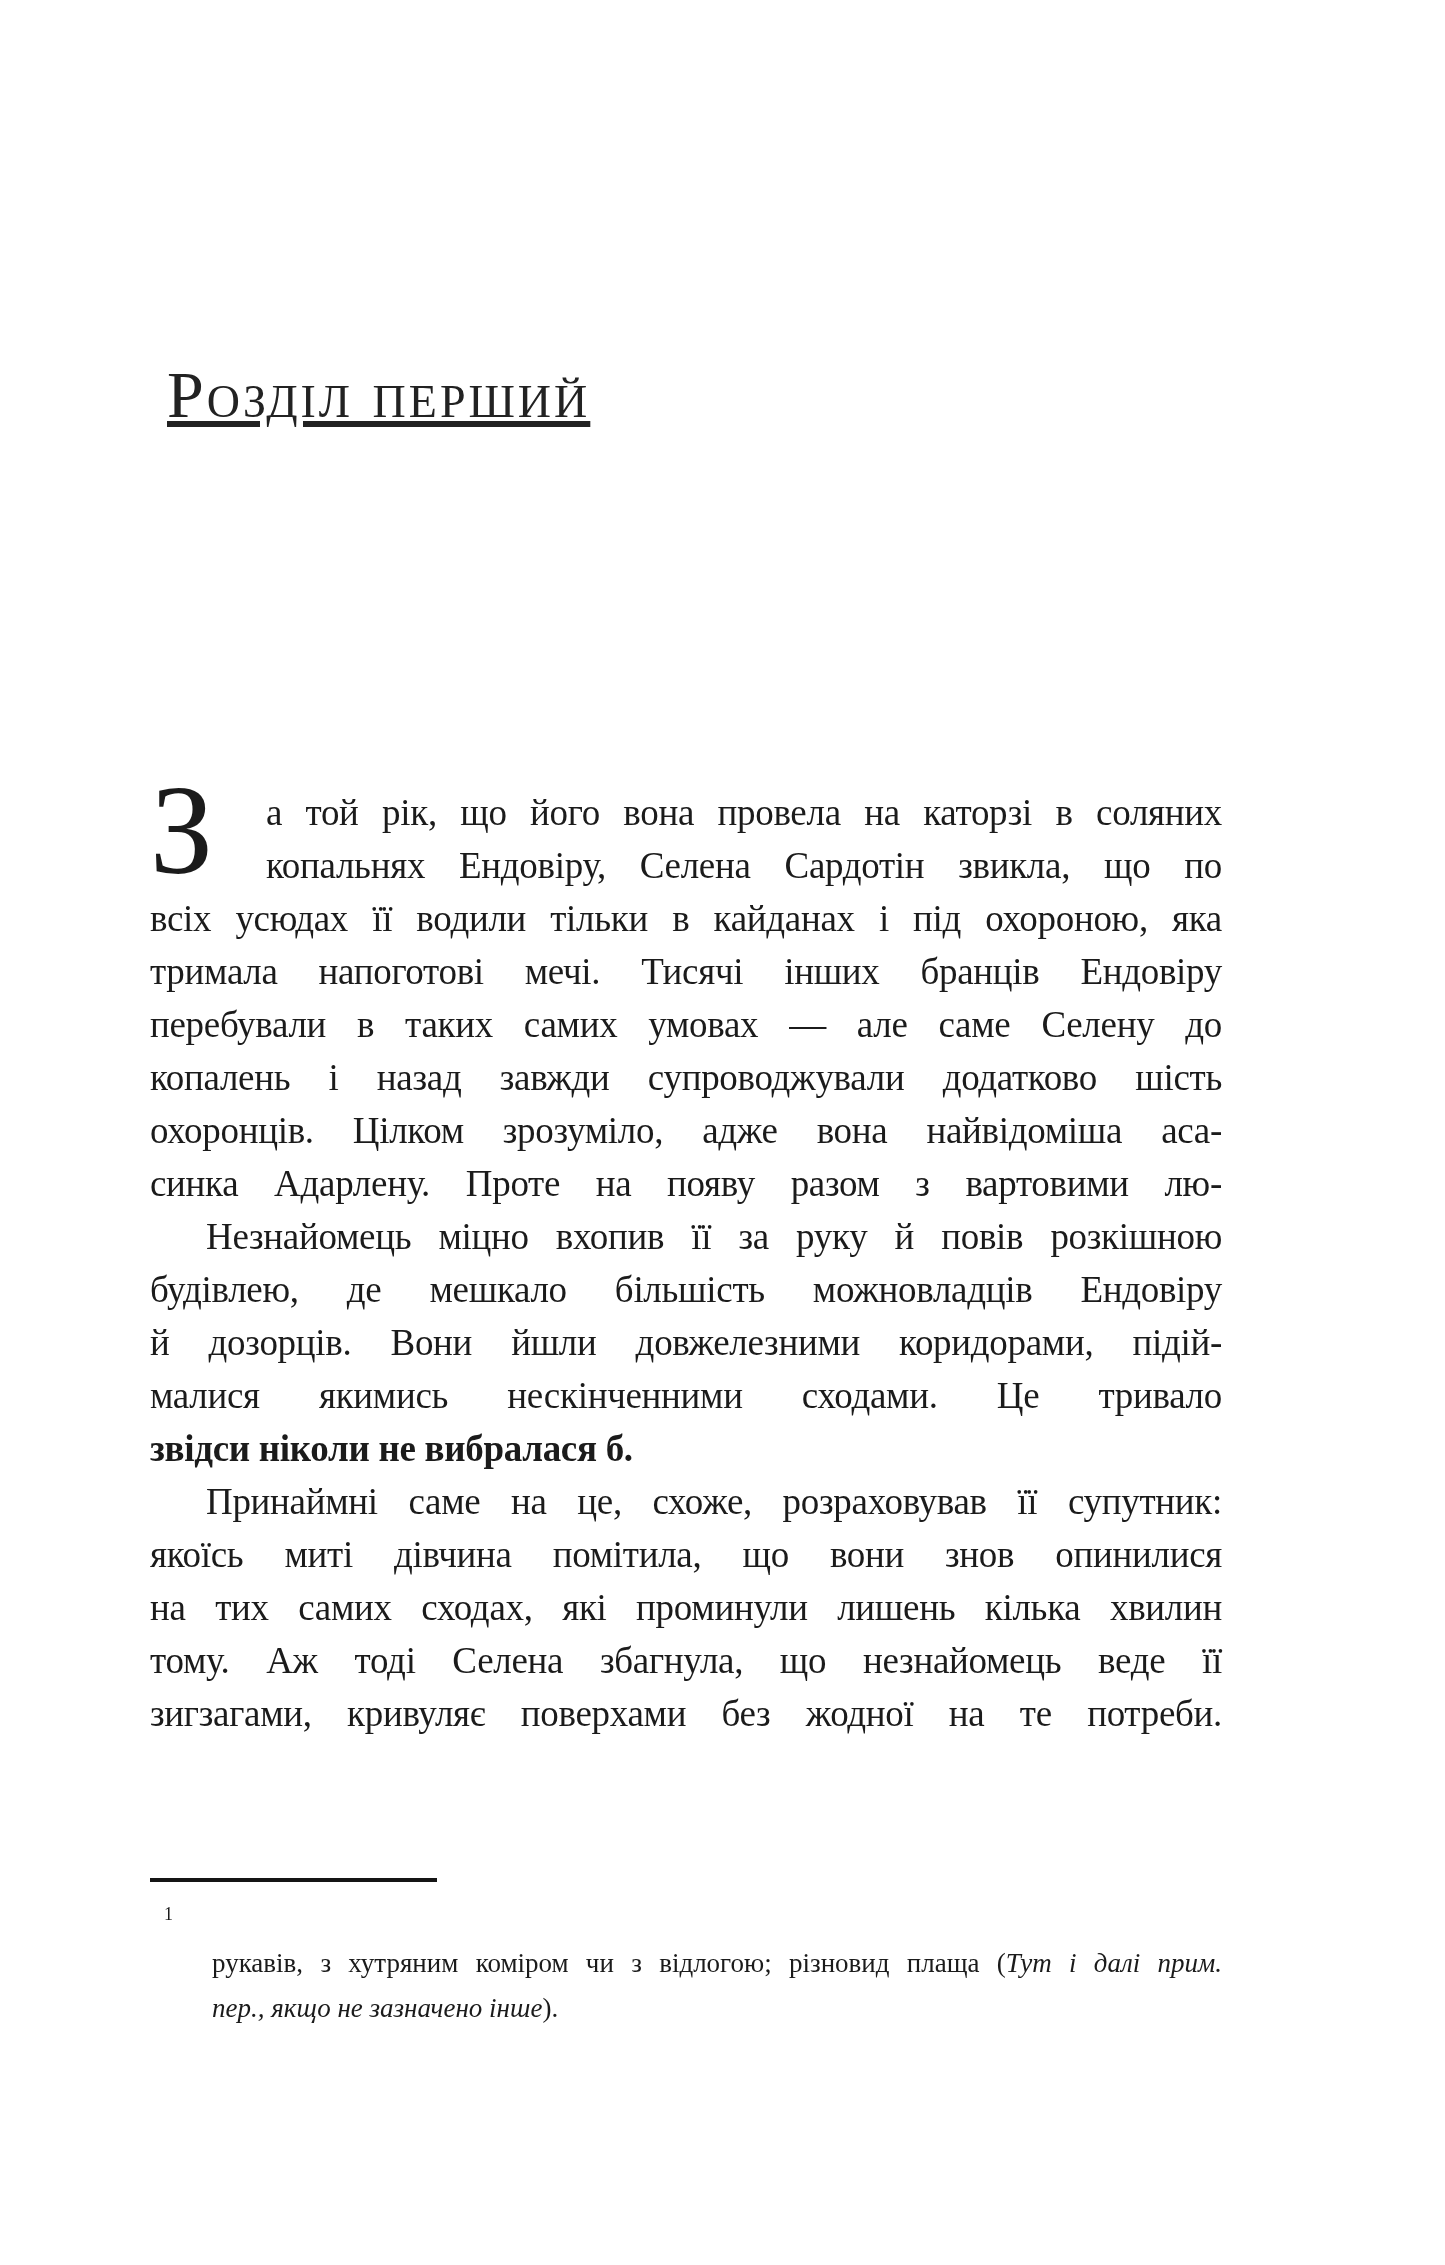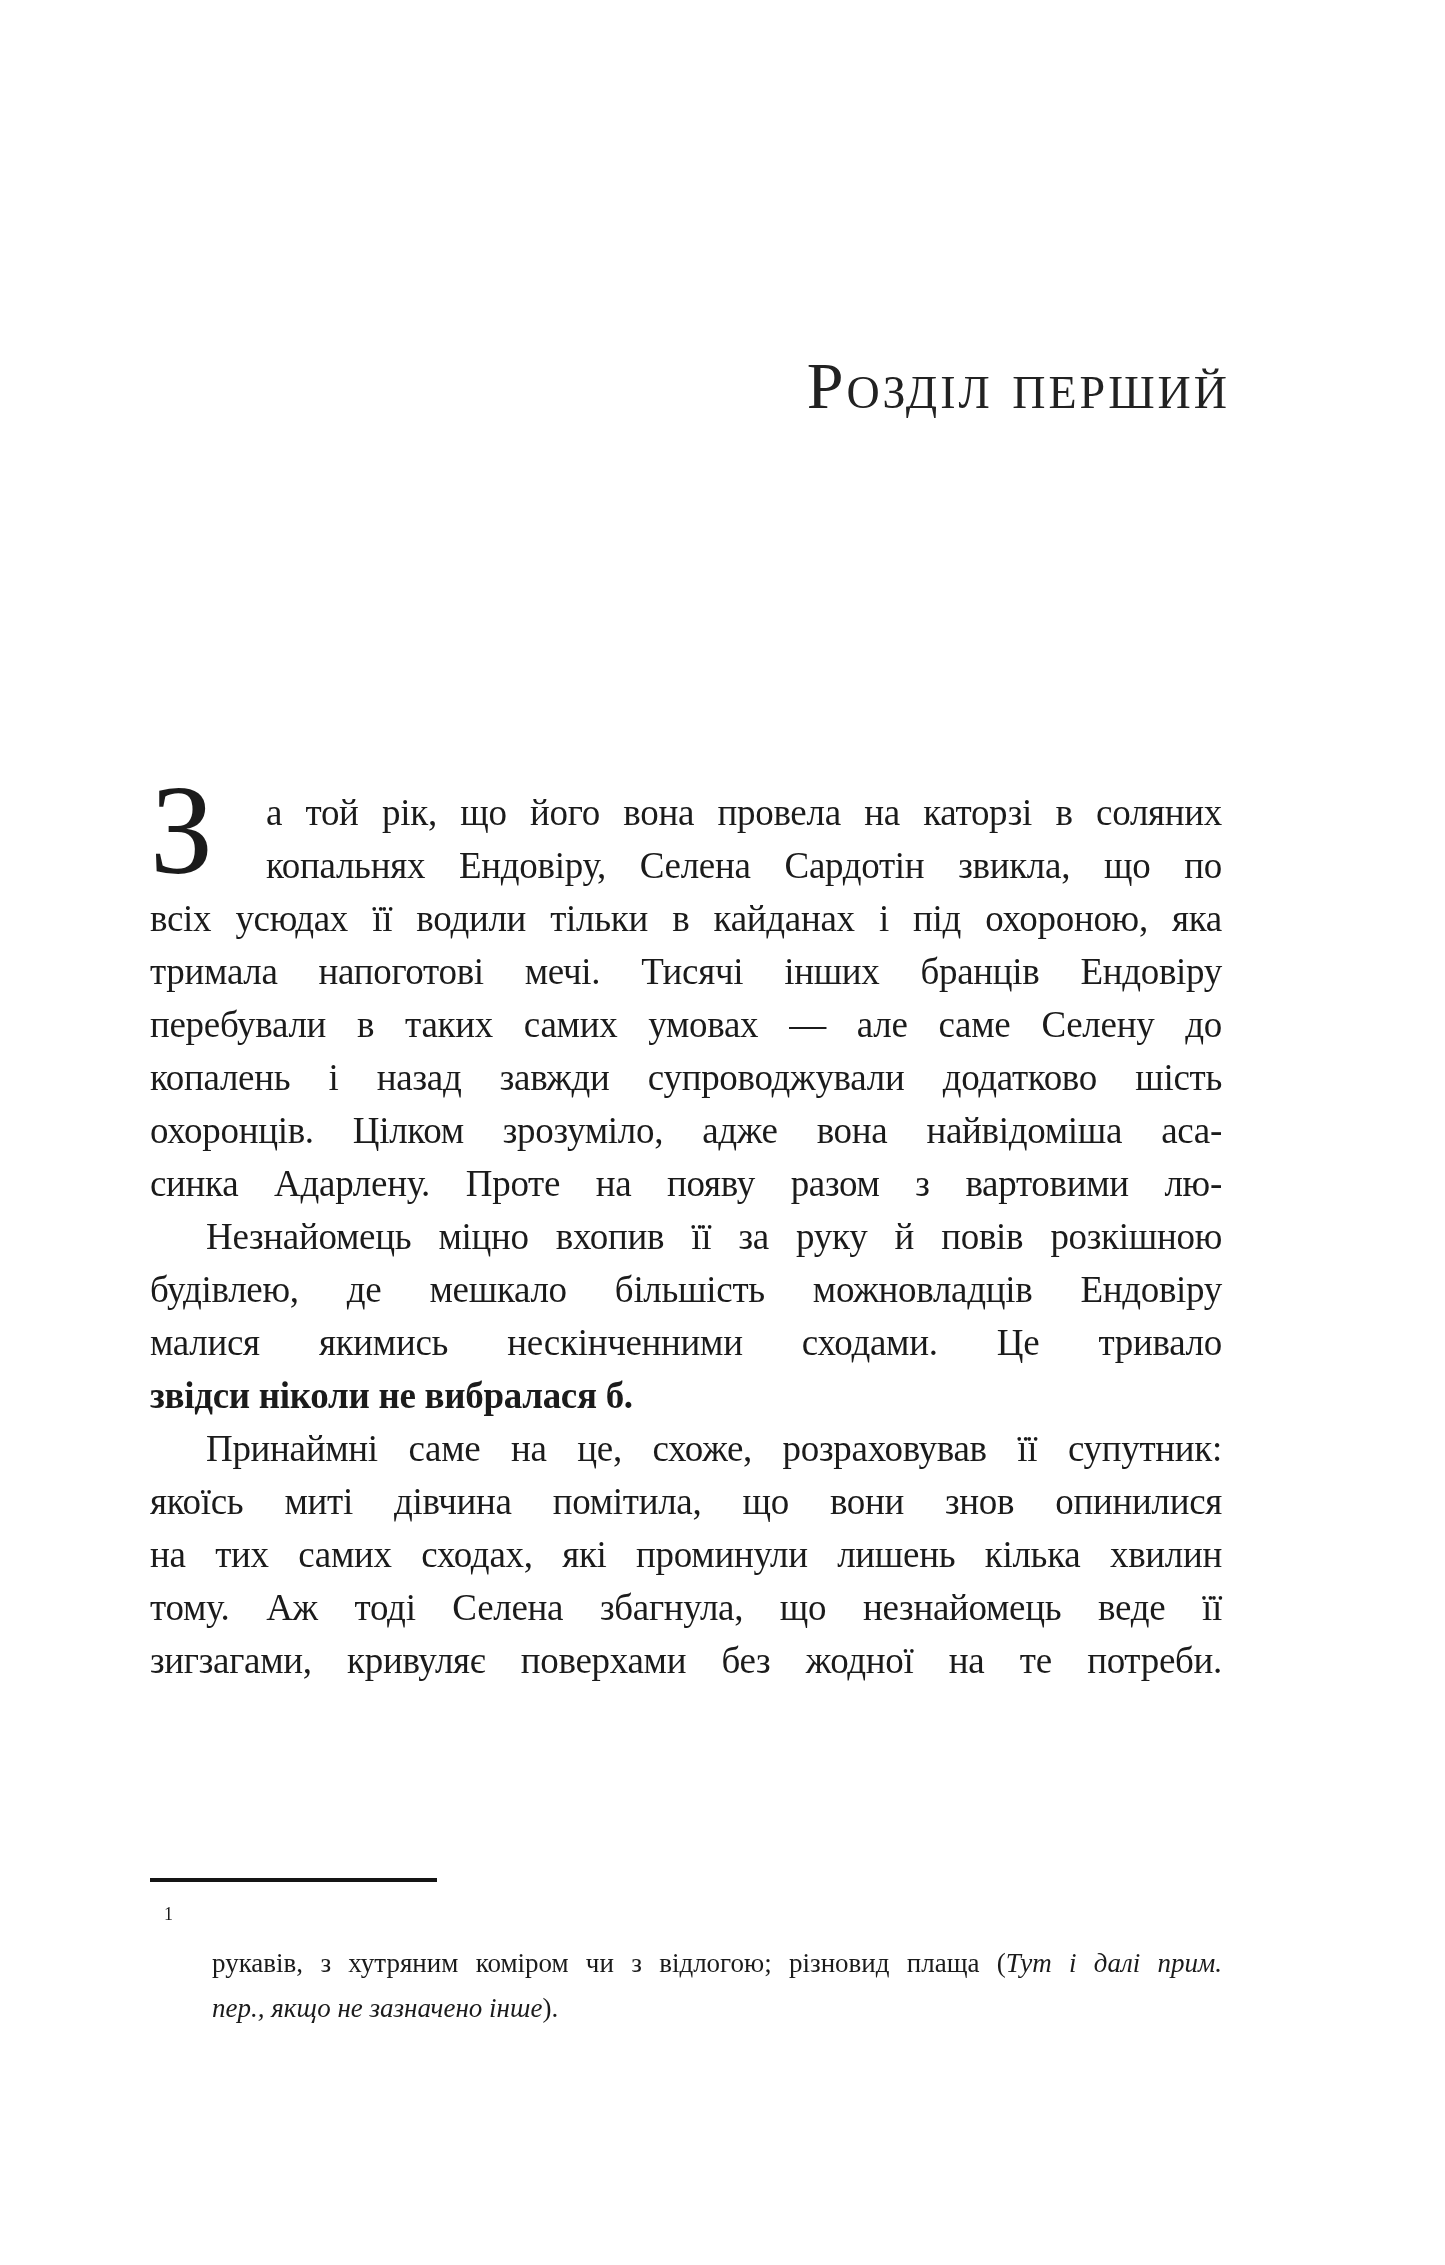--- a/index.html
+++ b/index.html
@@ -14,28 +14,29 @@
     background: #ffffff;
     color: #1b1b1b;
     font-family: "Liberation Serif", "DejaVu Serif", serif;
     overflow: hidden;
   }
   .chapter-title {
     position: absolute;
     left: 150px;
     top: 345px;
     width: 1072px;
-    margin: 8px;
-    text-align: right;
+    margin: 17px;
+    text-align: left;
     font-weight: normal;
     font-variant: small-caps;
     font-size: 66px;
     letter-spacing: 3px;
     line-height: 1;
     color: #222;
+    text-decoration: underline;
   }
   .body-text {
     position: absolute;
     left: 150px;
     top: 786px;
     width: 1072px;
     font-size: 37px;
     letter-spacing: -0.3px;
     line-height: 53px;
   }
@@ -118,20 +119,21 @@
         <div class="line"><span>всіх усюдах її водили тільки в кайданах і під охороною, яка</span></div>
         <div class="line"><span>тримала напоготові мечі. Тисячі інших бранців Ендовіру</span></div>
         <div class="line"><span>перебували в таких самих умовах — але саме Селену до</span></div>
         <div class="line"><span>копалень і назад завжди супроводжували додатково шість</span></div>
         <div class="line"><span>охоронців. Цілком зрозуміло, адже вона найвідоміша аса-</span></div>
         <div class="line"><span>синка Адарлену. Проте на появу разом з вартовими лю-</span></div>
       </div>
       <div class="paragraph">
         <div class="line indent"><span>Незнайомець міцно вхопив її за руку й повів розкішною</span></div>
         <div class="line"><span>будівлею, де мешкало більшість можновладців Ендовіру</span></div>
+        <div class="line"><span>й дозорців. Вони йшли довжелезними коридорами, підій-</span></div>
         <div class="line"><span>малися якимись нескінченними сходами. Це тривало</span></div>
         <div class="line natural"><span>звідси ніколи не вибралася б.</span></div>
       </div>
       <div class="paragraph">
         <div class="line indent"><span>Принаймні саме на це, схоже, розраховував її супутник:</span></div>
         <div class="line"><span>якоїсь миті дівчина помітила, що вони знов опинилися</span></div>
         <div class="line"><span>на тих самих сходах, які проминули лишень кілька хвилин</span></div>
         <div class="line"><span>тому. Аж тоді Селена збагнула, що незнайомець веде її</span></div>
         <div class="line"><span>зигзагами, кривуляє поверхами без жодної на те потреби.</span></div>
       </div>

